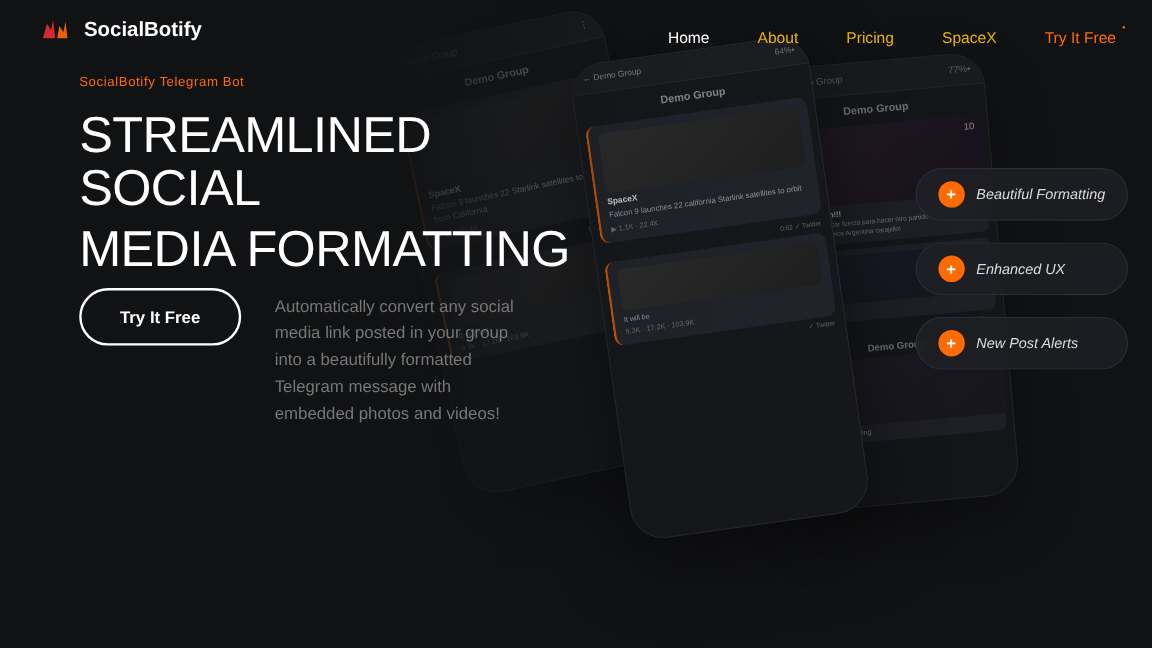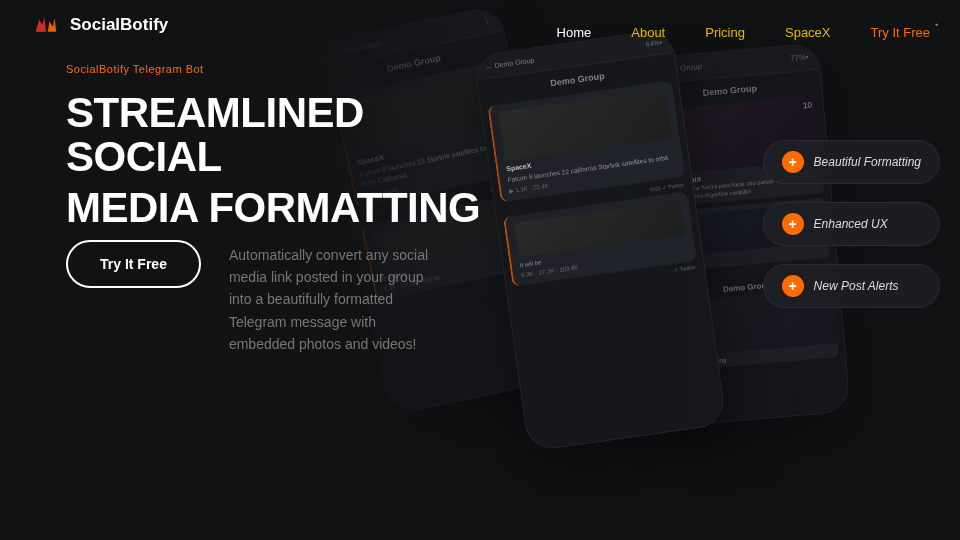--- a/index.html
+++ b/index.html
@@ -268,21 +268,21 @@
       margin-bottom: 16px;
       letter-spacing: 0.5px;
     }
 
     .tagline span {
       color: #ff6b00;
     }
 
     .headline {
       font-size: 42px;
-      font-weight: 700;
+      font-weight: 400;
       line-height: 1.05;
       text-transform: uppercase;
       color: #fff;
       letter-spacing: -0.5px;
       margin-bottom: 6px;
     }
 
     .headline-line3 {
       font-size: 42px;
       font-weight: 900;

